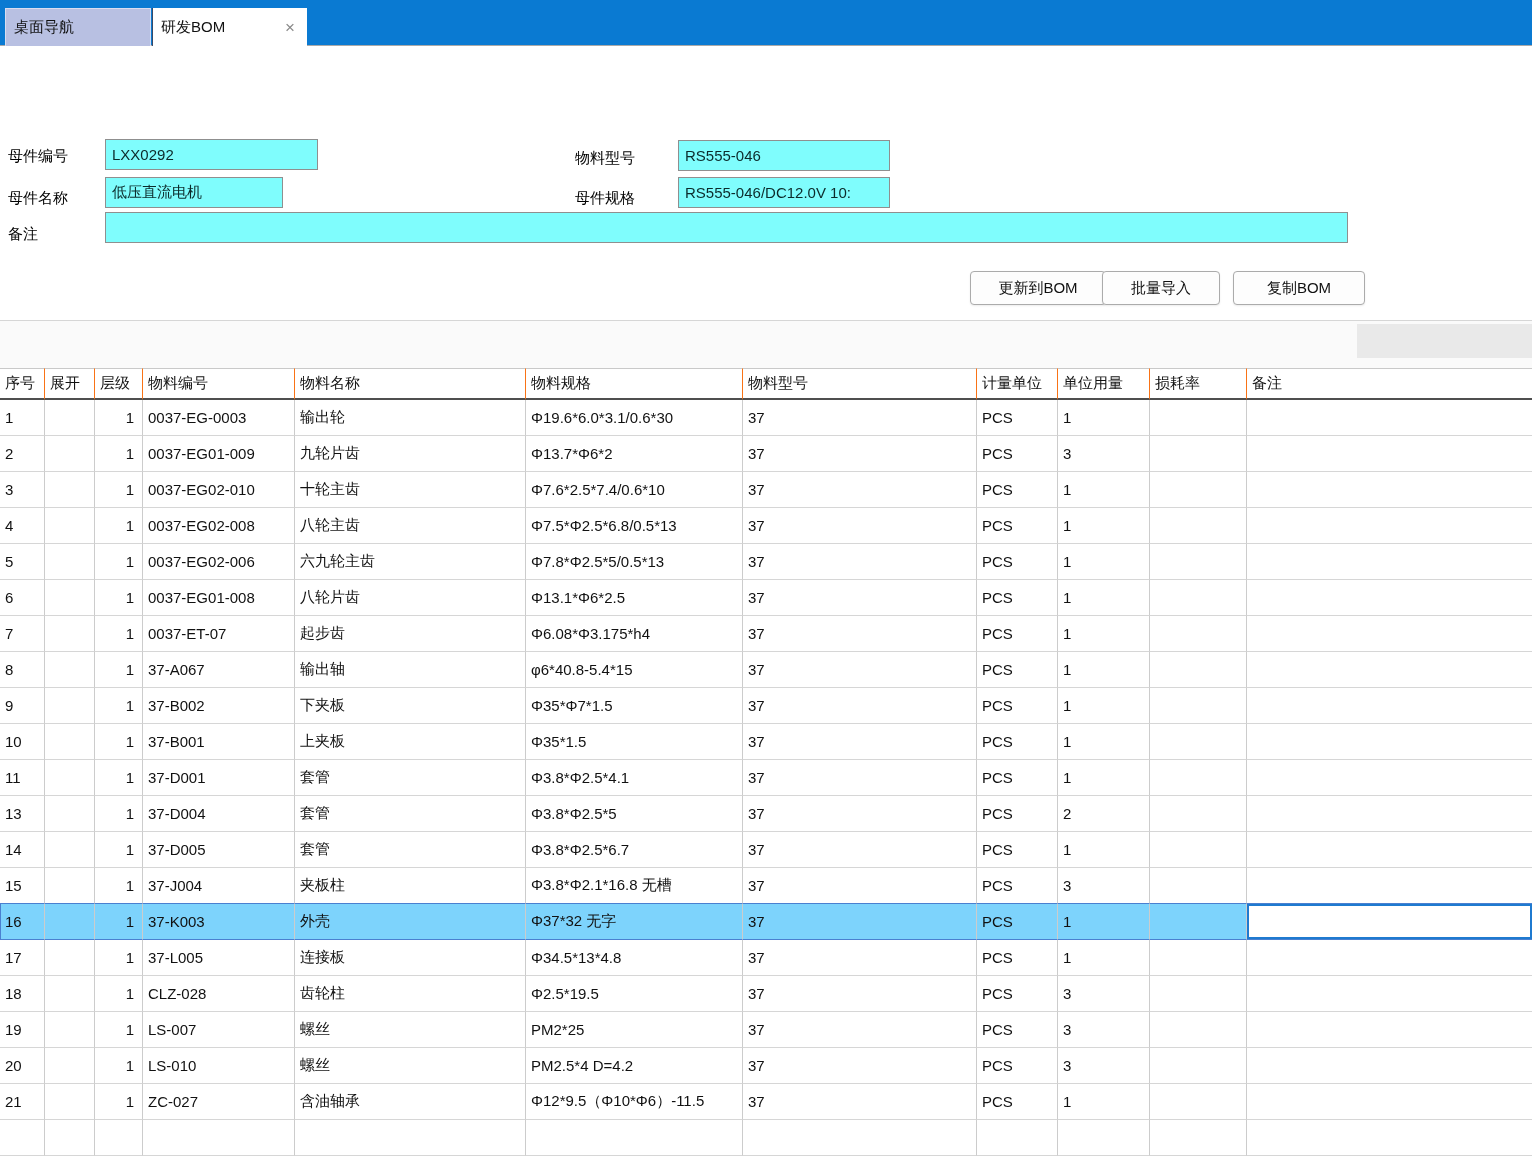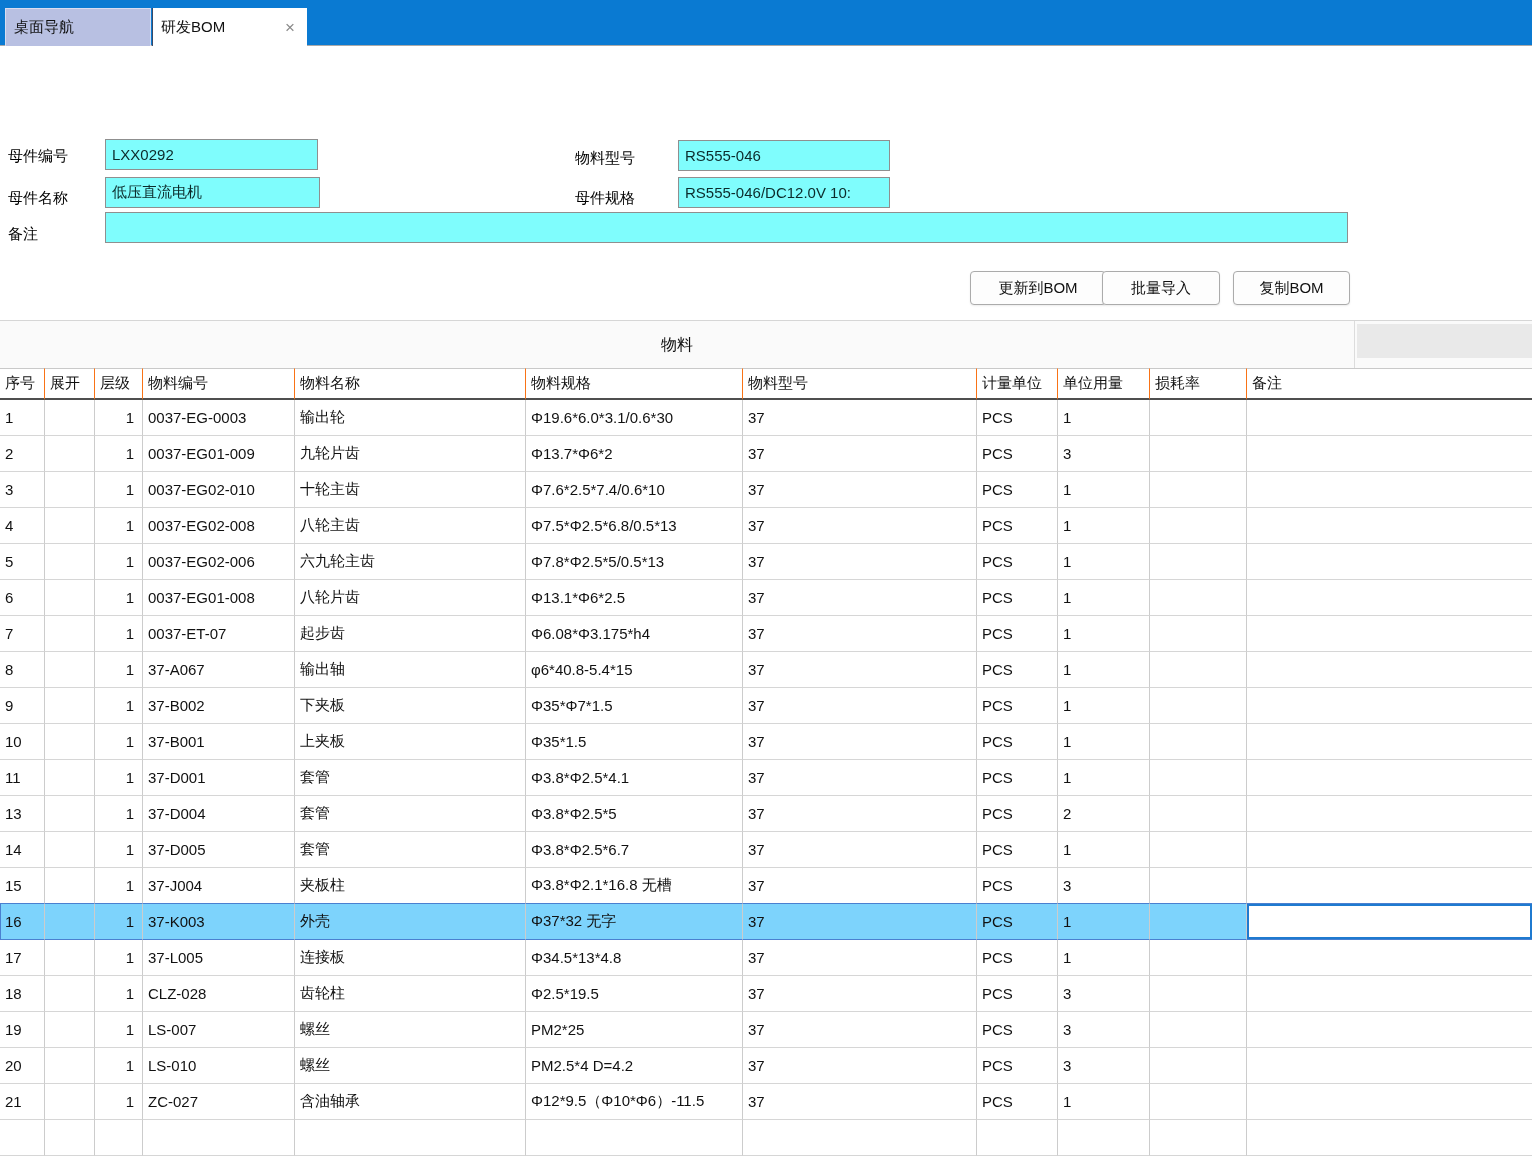--- a/index.html
+++ b/index.html
@@ -53,36 +53,33 @@
     </div>
   </div>
 
   <div class="flabel" style="left:8px; top:147px;">母件编号</div>
   <div class="finput" style="left:105px; top:139px; width:213px; height:31px;">LXX0292</div>
 
   <div class="flabel" style="left:575px; top:149px;">物料型号</div>
   <div class="finput" style="left:678px; top:140px; width:212px; height:31px;">RS555-046</div>
 
   <div class="flabel" style="left:8px; top:189px;">母件名称</div>
-  <div class="finput" style="left:105px; top:177px; width:215px; height:31px;">低压直流电机</div>
+  <div class="finput" style="left:105px; top:177px; width:178px; height:31px;">低压直流电机</div>
 
   <div class="flabel" style="left:575px; top:189px;">母件规格</div>
   <div class="finput" style="left:678px; top:177px; width:212px; height:31px;">RS555-046/DC12.0V 10:</div>
 
   <div class="flabel" style="left:8px; top:225px;">备注</div>
   <div class="finput" style="left:105px; top:212px; width:1243px; height:31px;"></div>
 
   <div class="btn" style="left:970px;  width:136px;">更新到BOM</div>
   <div class="btn" style="left:1102px; width:118px;">批量导入</div>
-  <div class="btn" style="left:1233px; width:117px;">复制BOM</div>
+  <div class="btn" style="left:1233px; width:132px;">复制BOM</div>
 
   <div class="section-band">
-    <div class="section-tab">
-      <span>物料</span>
-    </div>
     <div class="section-filler"></div>
   </div>
 
   <table class="grid">
     <colgroup>
       <col style="width:45px">
         <col style="width:50px">
         <col style="width:48px">
         <col style="width:152px">
       <col style="width:231px">

